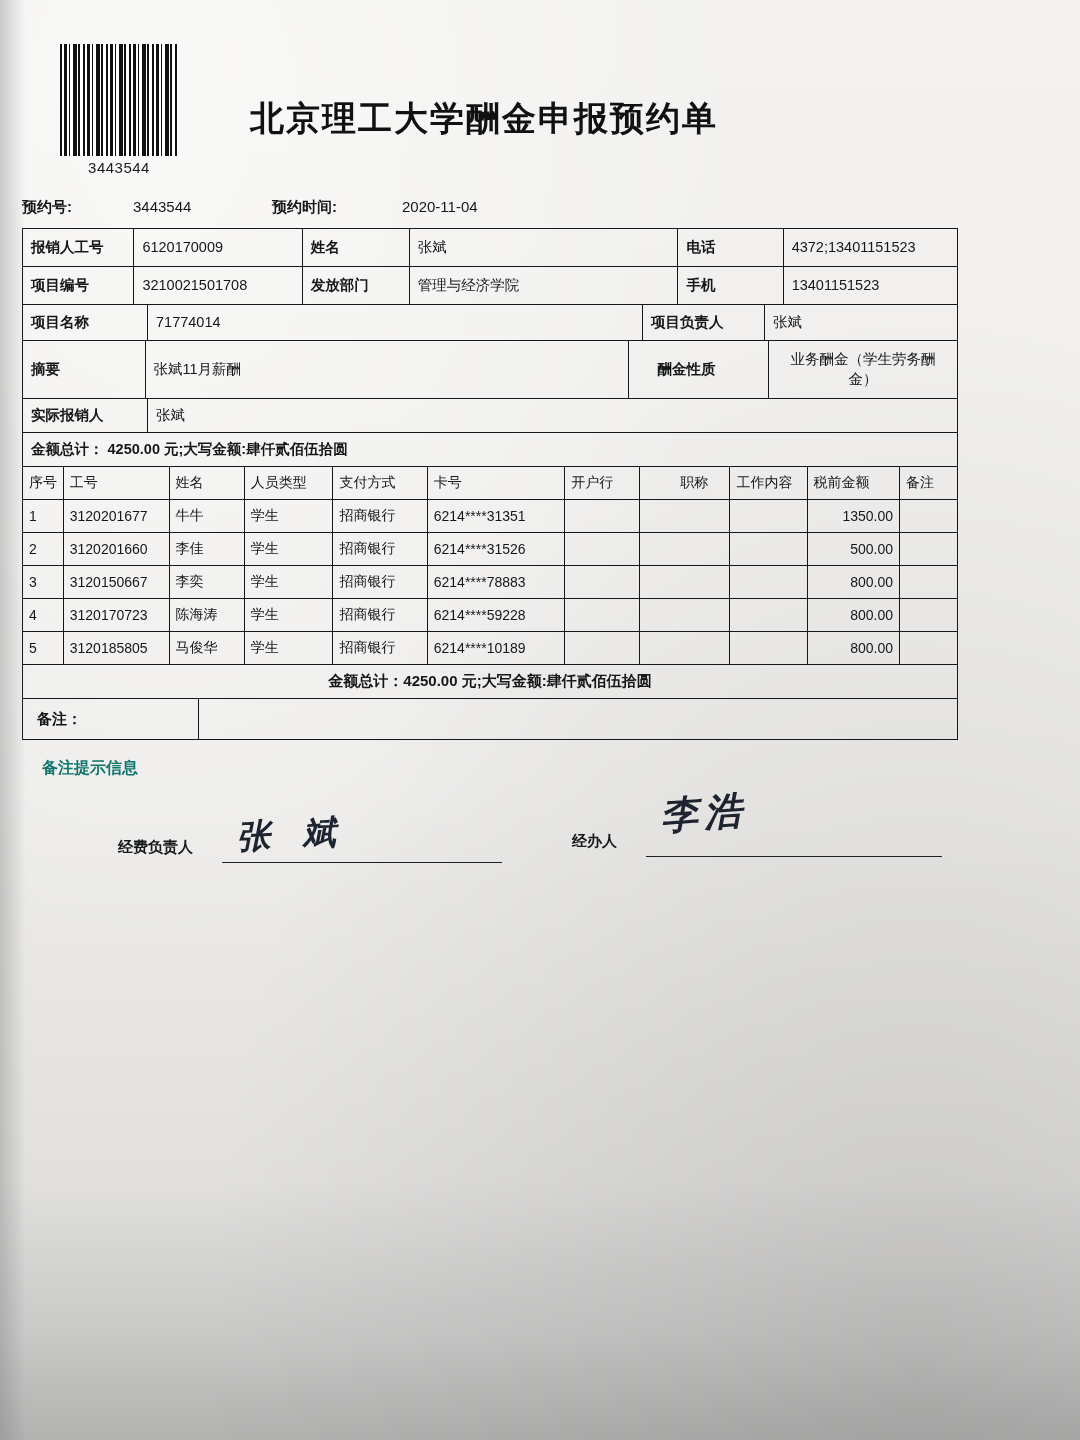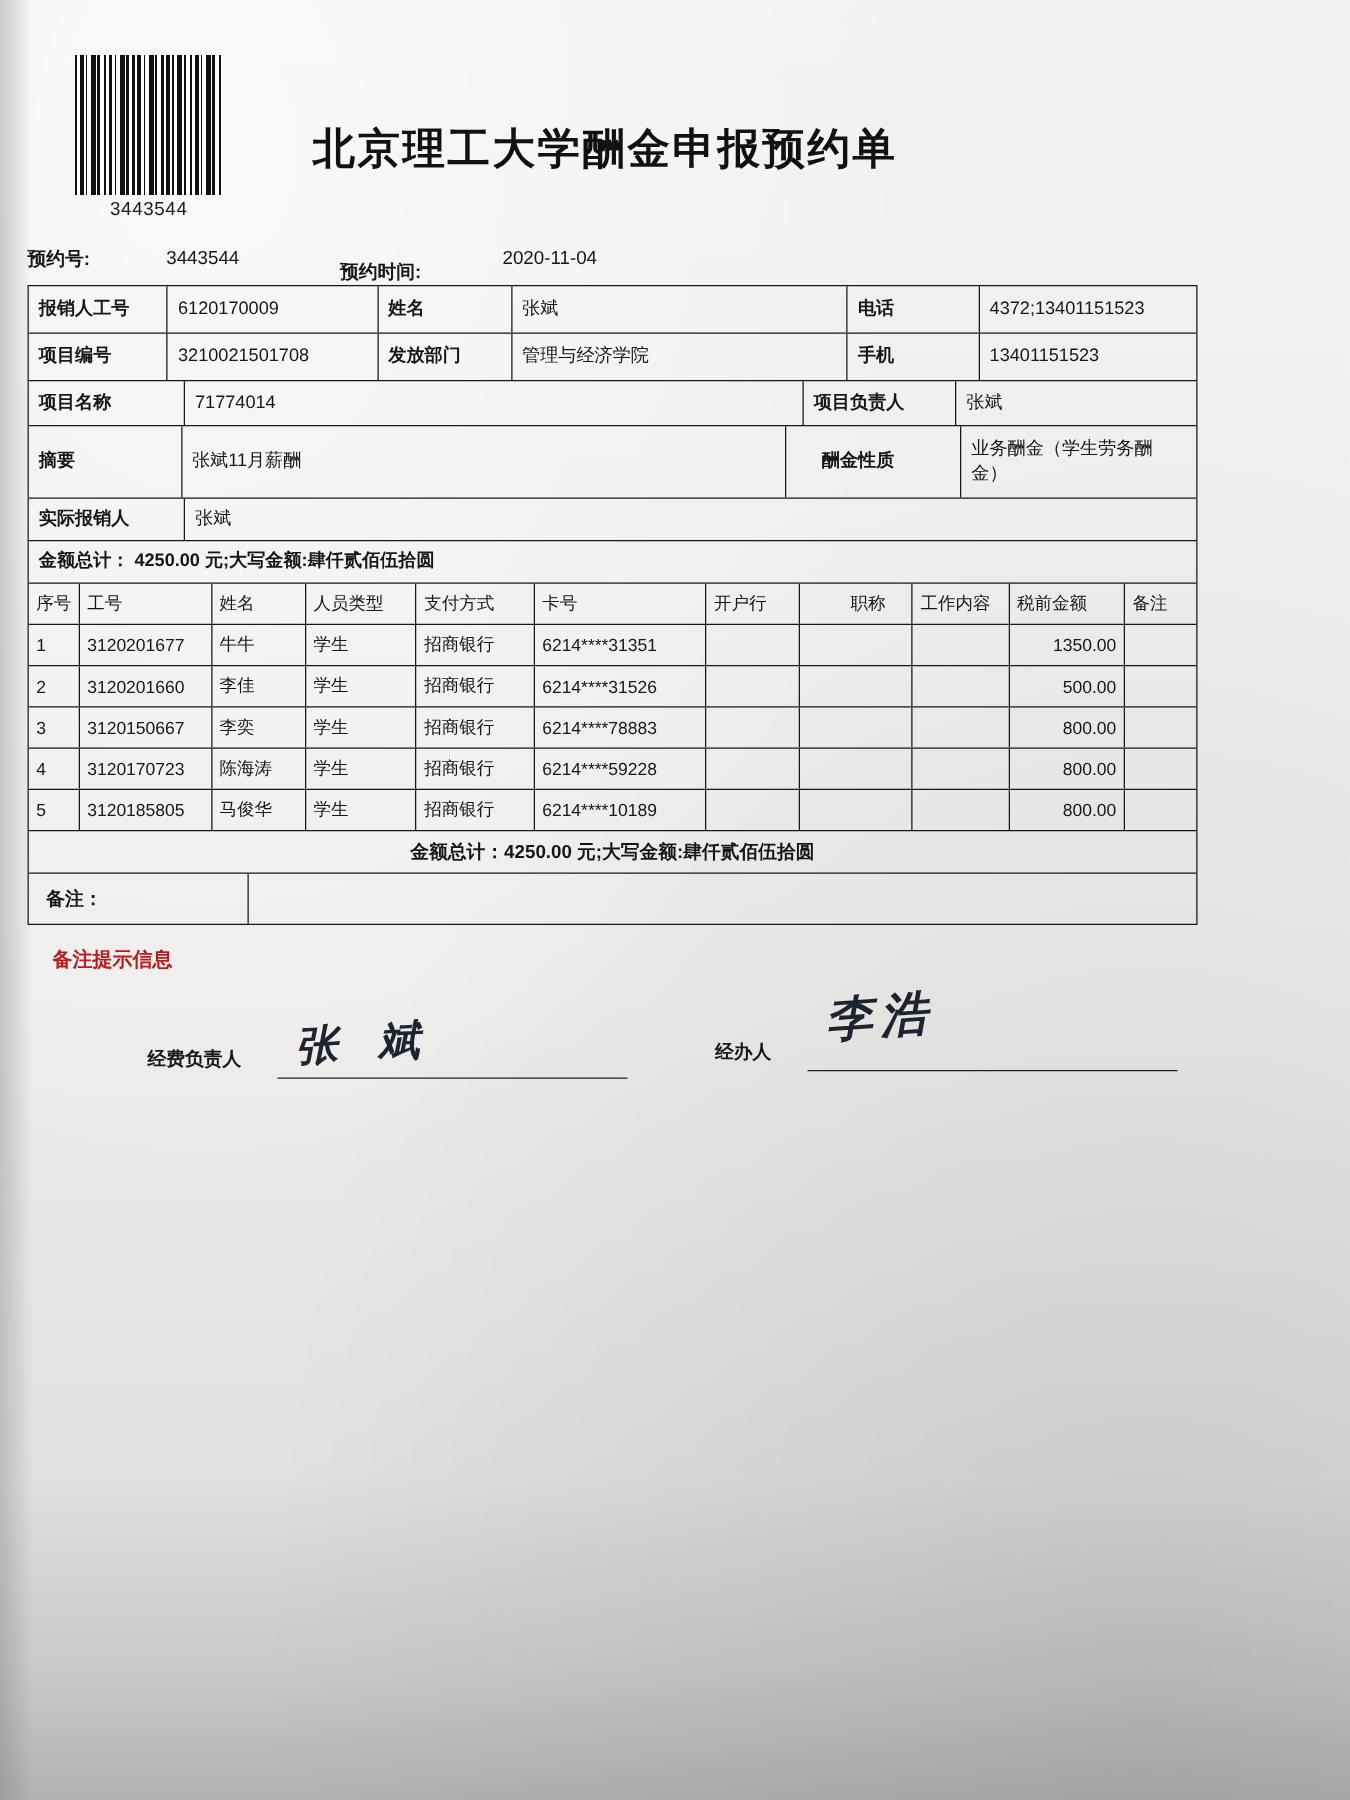--- a/index.html
+++ b/index.html
@@ -87,21 +87,21 @@
 
   
   .hdr {
     position: absolute;
     font-size: 15px;
     color: #15181b;
     white-space: nowrap;
   }
   #hdr-no-label { left: 22px; top: 198px; font-weight: bold; }
   #hdr-no-value { left: 133px; top: 198px; }
-  #hdr-time-label { left: 272px; top: 208px; font-weight: bold; }
+  #hdr-time-label { left: 272px; top: 198px; font-weight: bold; }
   #hdr-time-value { left: 402px; top: 198px; }
 
   
   #main-table {
     position: absolute;
     left: 22px;
     top: 228px;
     width: 936px;
     border: 1.6px solid #171717;
     box-sizing: border-box;
@@ -115,21 +115,21 @@
   .cell {
     box-sizing: border-box;
     padding: 5px 8px;
     font-size: 14.5px;
     line-height: 1.35;
     display: flex;
     align-items: center;
     border-right: 1.4px solid #171717;
     overflow: hidden;
   }
-  .cell.noborder { border-right: none; }
+  .cell.noborder { border-right: none; text-align: center; }
   .cell.lbl { font-weight: bold; }
 
   
   .w-lbl1 { width: 125px; }
   .w-val1 { width: 190px; }
   .w-lbl2 { width: 120px; }
   .w-val2 { width: 305px; }
   .w-lbl3 { width: 118px; }
   .w-val3 { width: 196px; }
 
@@ -222,21 +222,21 @@
     box-sizing: border-box;
   }
 
   
   #remark-hint {
     position: absolute;
     left: 42px;
     top: 758px;
     font-size: 16px;
     font-weight: bold;
-    color: #b91c1c;
+    color: #0f766e;
   }
   .sig-label {
     position: absolute;
     font-size: 15px;
     font-weight: bold;
     color: #15181b;
     white-space: nowrap;
     text-align: center;
   }
   #sig1-label { left: 118px; top: 838px; }

